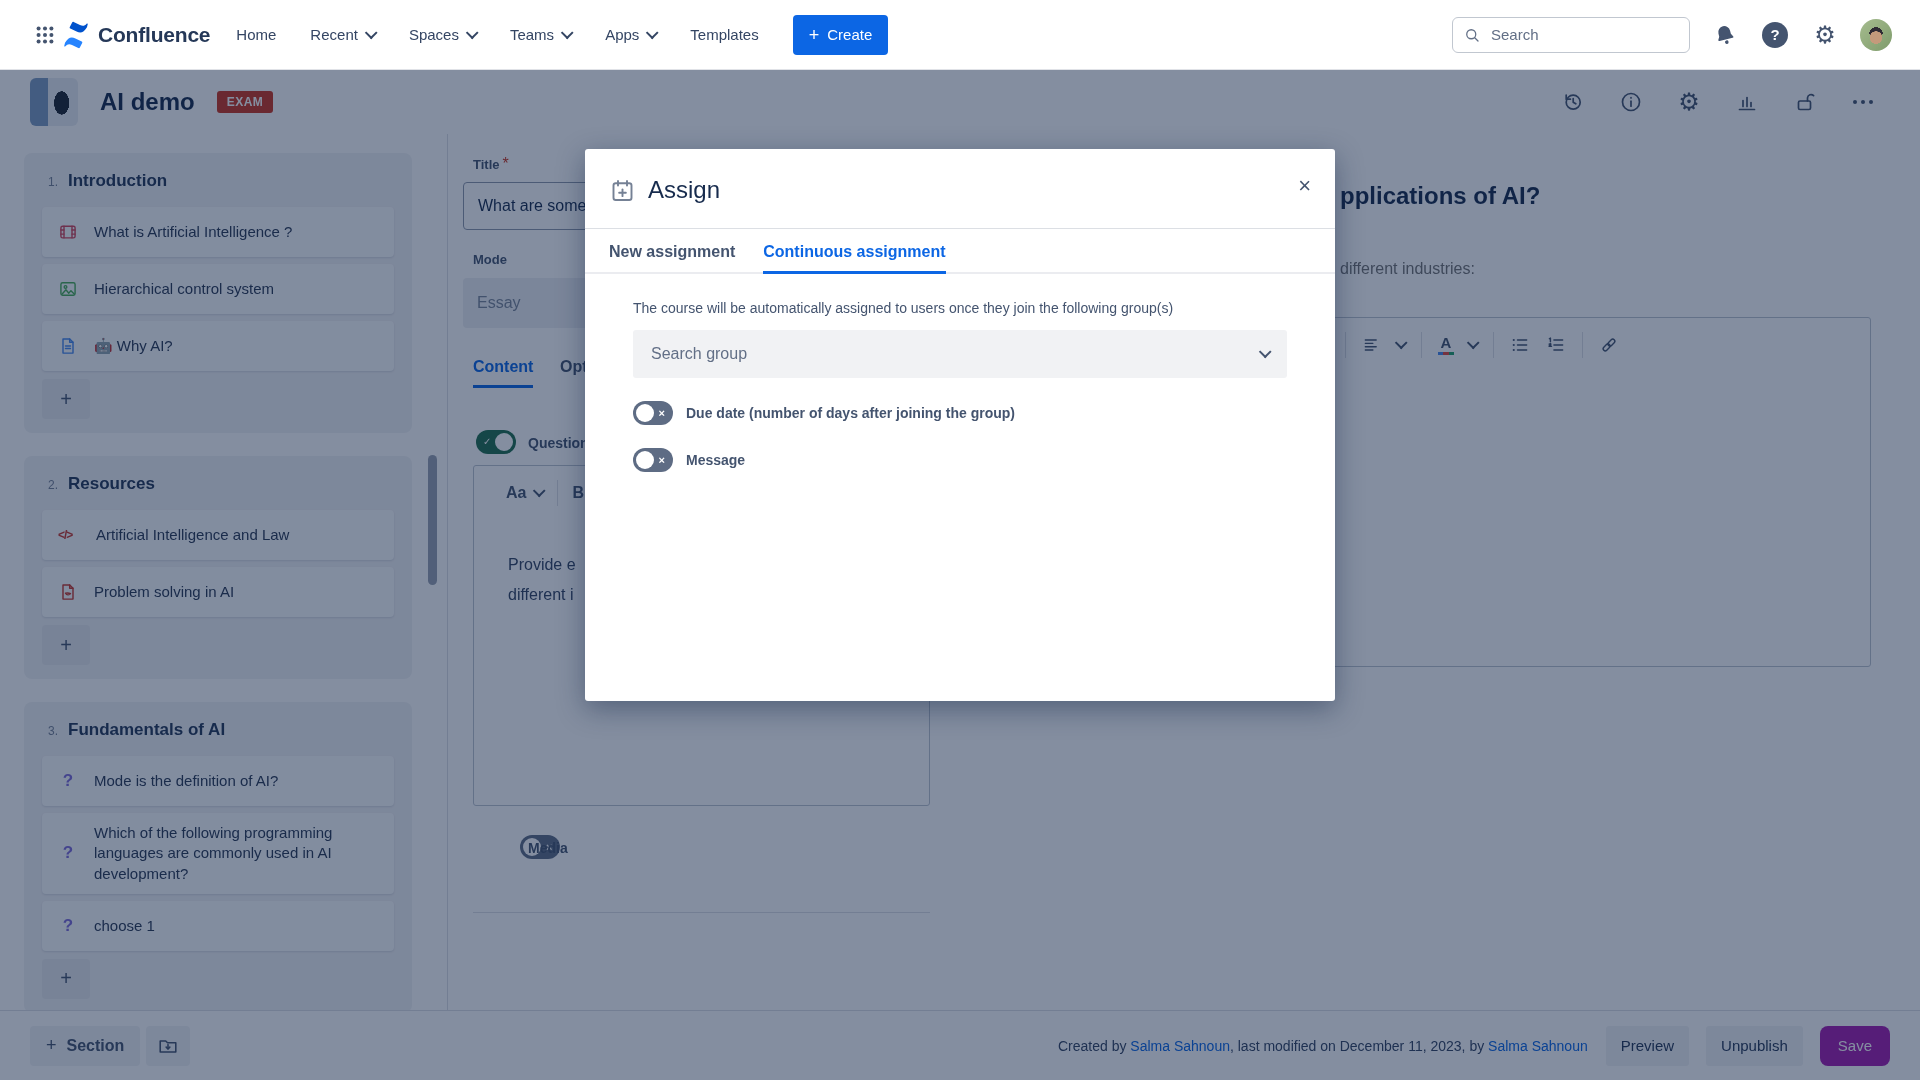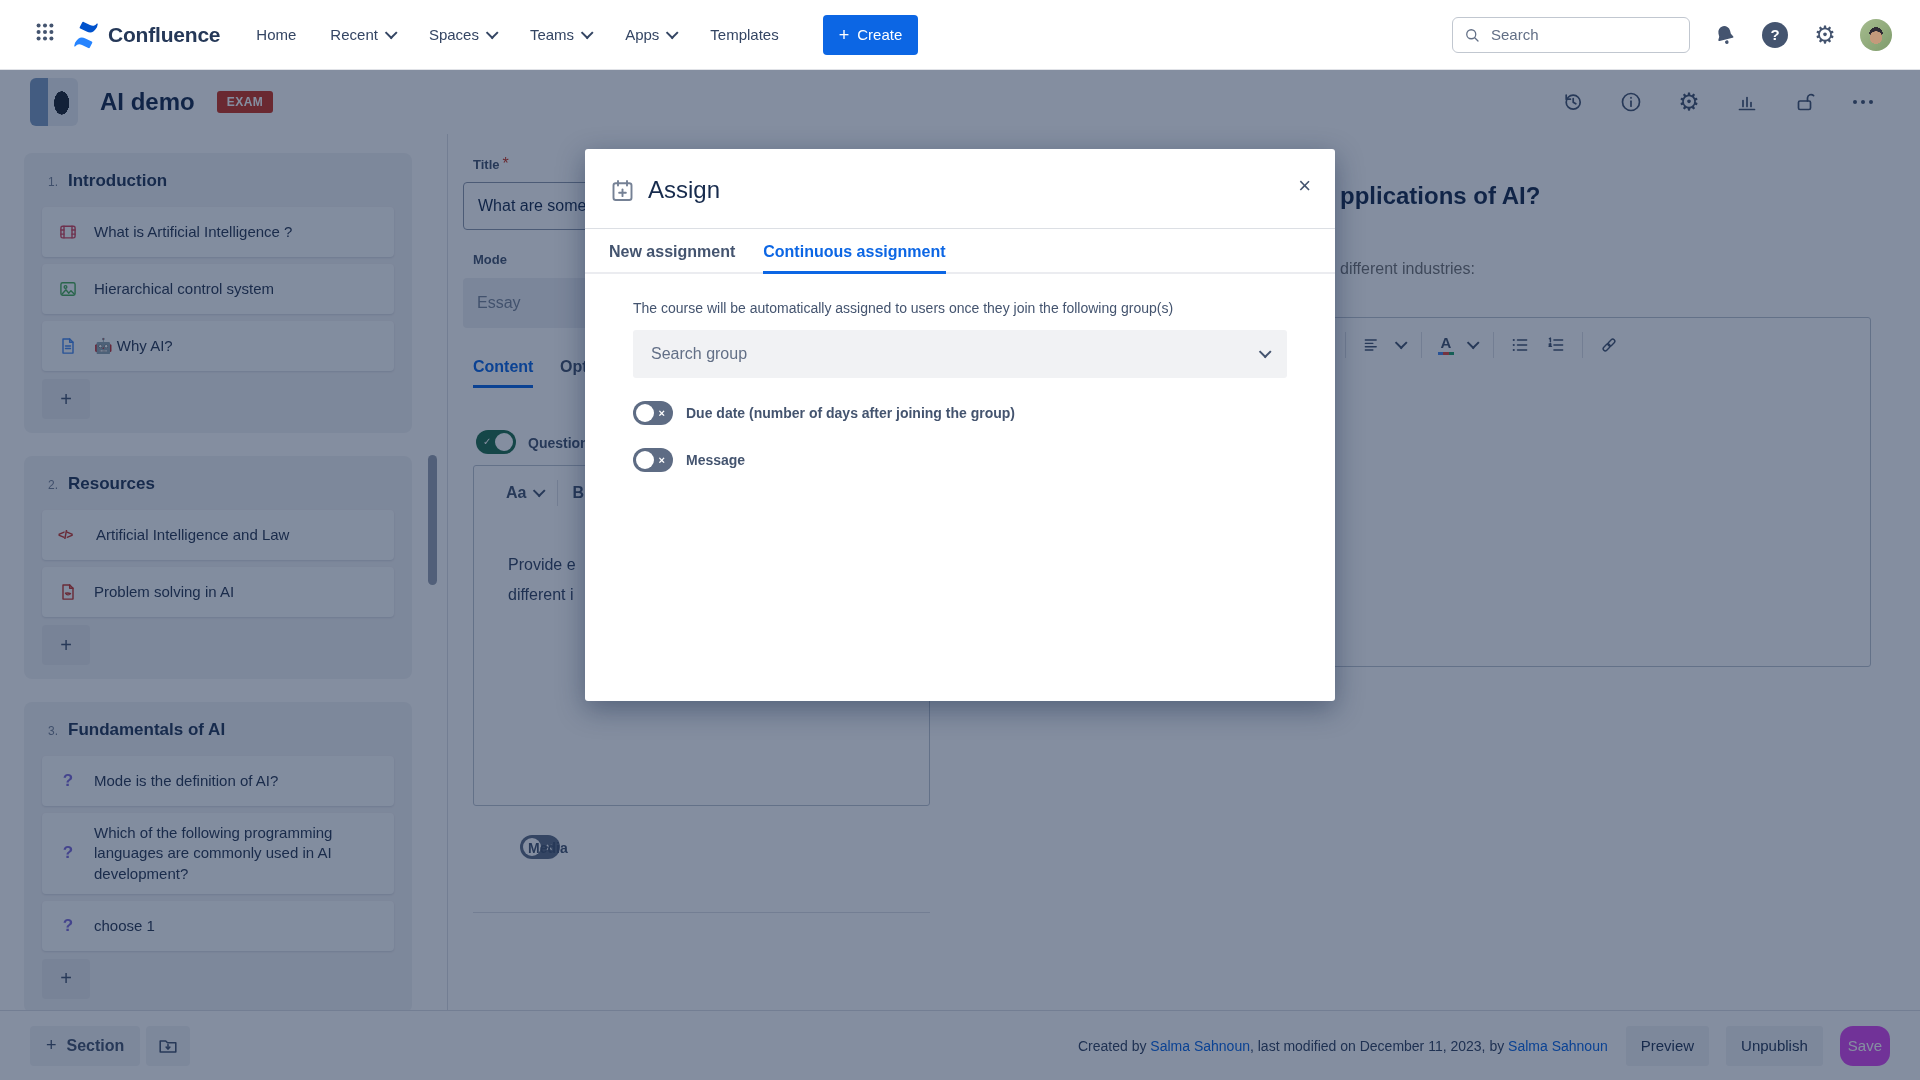--- a/index.html
+++ b/index.html
@@ -3,21 +3,21 @@
 <meta charset="utf-8">
 <style>
   html,body{margin:0;padding:0;width:1920px;height:1080px;overflow:hidden;
     font-family:"Liberation Sans","DejaVu Sans",sans-serif;background:#fff;}
   #app{position:relative;width:1920px;height:1080px;background:#fff;}
   .abs{position:absolute;}
 
   
   .nav{position:absolute;top:0;left:0;right:0;height:70px;background:#fff;
     border-bottom:1px solid #E0E2E7;display:flex;align-items:center;padding:0 28px;box-sizing:border-box;z-index:200;}
-  .nav-left{display:flex;gap:10px;}
+  .nav-left{display:flex;align-items:center;}
   .appswitcher{width:34px;height:34px;border-radius:4px;display:flex;align-items:center;justify-content:center;cursor:pointer;}
   .brand{display:flex;align-items:center;gap:8px;margin-right:26px;}
   .brand-name{font-size:21px;font-weight:700;color:#253858;letter-spacing:-0.2px;}
   .nav-menu{display:flex;align-items:center;gap:34px;}
   .nav-item{font-size:15px;font-weight:500;color:#344563;display:flex;align-items:center;cursor:pointer;}
   .chev{display:inline-block;width:7px;height:7px;border-right:2px solid currentColor;border-bottom:2px solid currentColor;
     transform:rotate(45deg) translateY(-1px);margin-left:8px;margin-top:-3px;}
   .create-btn{margin-left:34px;background:#0C66E4;color:#fff;border:none;border-radius:4px;height:40px;
     padding:0 16px;font-size:15px;font-weight:500;display:flex;align-items:center;gap:8px;cursor:pointer;font-family:inherit;}
   .create-plus{font-size:18px;font-weight:400;line-height:1;}
@@ -138,21 +138,21 @@
     display:flex;align-items:center;padding:0 30px;box-sizing:border-box;}
   .section-btn{background:rgba(9,30,66,.06);border:none;border-radius:4px;height:40px;padding:0 16px;
     font-size:16px;font-weight:600;color:#44546F;display:flex;align-items:center;gap:10px;cursor:pointer;font-family:inherit;}
   .folder-btn{background:rgba(9,30,66,.06);border:none;border-radius:4px;height:40px;width:44px;margin-left:6px;
     display:flex;align-items:center;justify-content:center;cursor:pointer;}
   .meta{margin-left:auto;font-size:14px;color:#344563;white-space:nowrap;}
   .meta .lnk{color:#0C66E4;cursor:pointer;}
   .bb-btns{display:flex;align-items:center;gap:17px;margin-left:18px;}
   .btn-subtle{background:rgba(9,30,66,.06);border:none;border-radius:3px;height:40px;padding:0 15px;
     font-size:15px;font-weight:500;color:#253858;cursor:pointer;font-family:inherit;}
-  .btn-primary{background:#d946ef;border:none;border-radius:13px;height:40px;padding:0 8px;
+  .btn-primary{background:#a21caf;border:none;border-radius:8px;height:40px;padding:0 18px;
     font-size:15px;font-weight:500;color:#fff;cursor:pointer;font-family:inherit;}
 
   svg.ic{display:block;}
   svg.ic *{stroke:#44546F;stroke-width:1.7;fill:none;stroke-linecap:round;stroke-linejoin:round;}
   svg.ic.gray *{stroke:#758195;}
   svg.ic.red *{stroke:#D3455B;}
   svg.ic.crimson *{stroke:#C9372C;}
   svg.ic.green *{stroke:#4BAD57;}
   svg.ic.blue *{stroke:#4688EC;}
   svg.ic.muted *{stroke:#626F86;}

